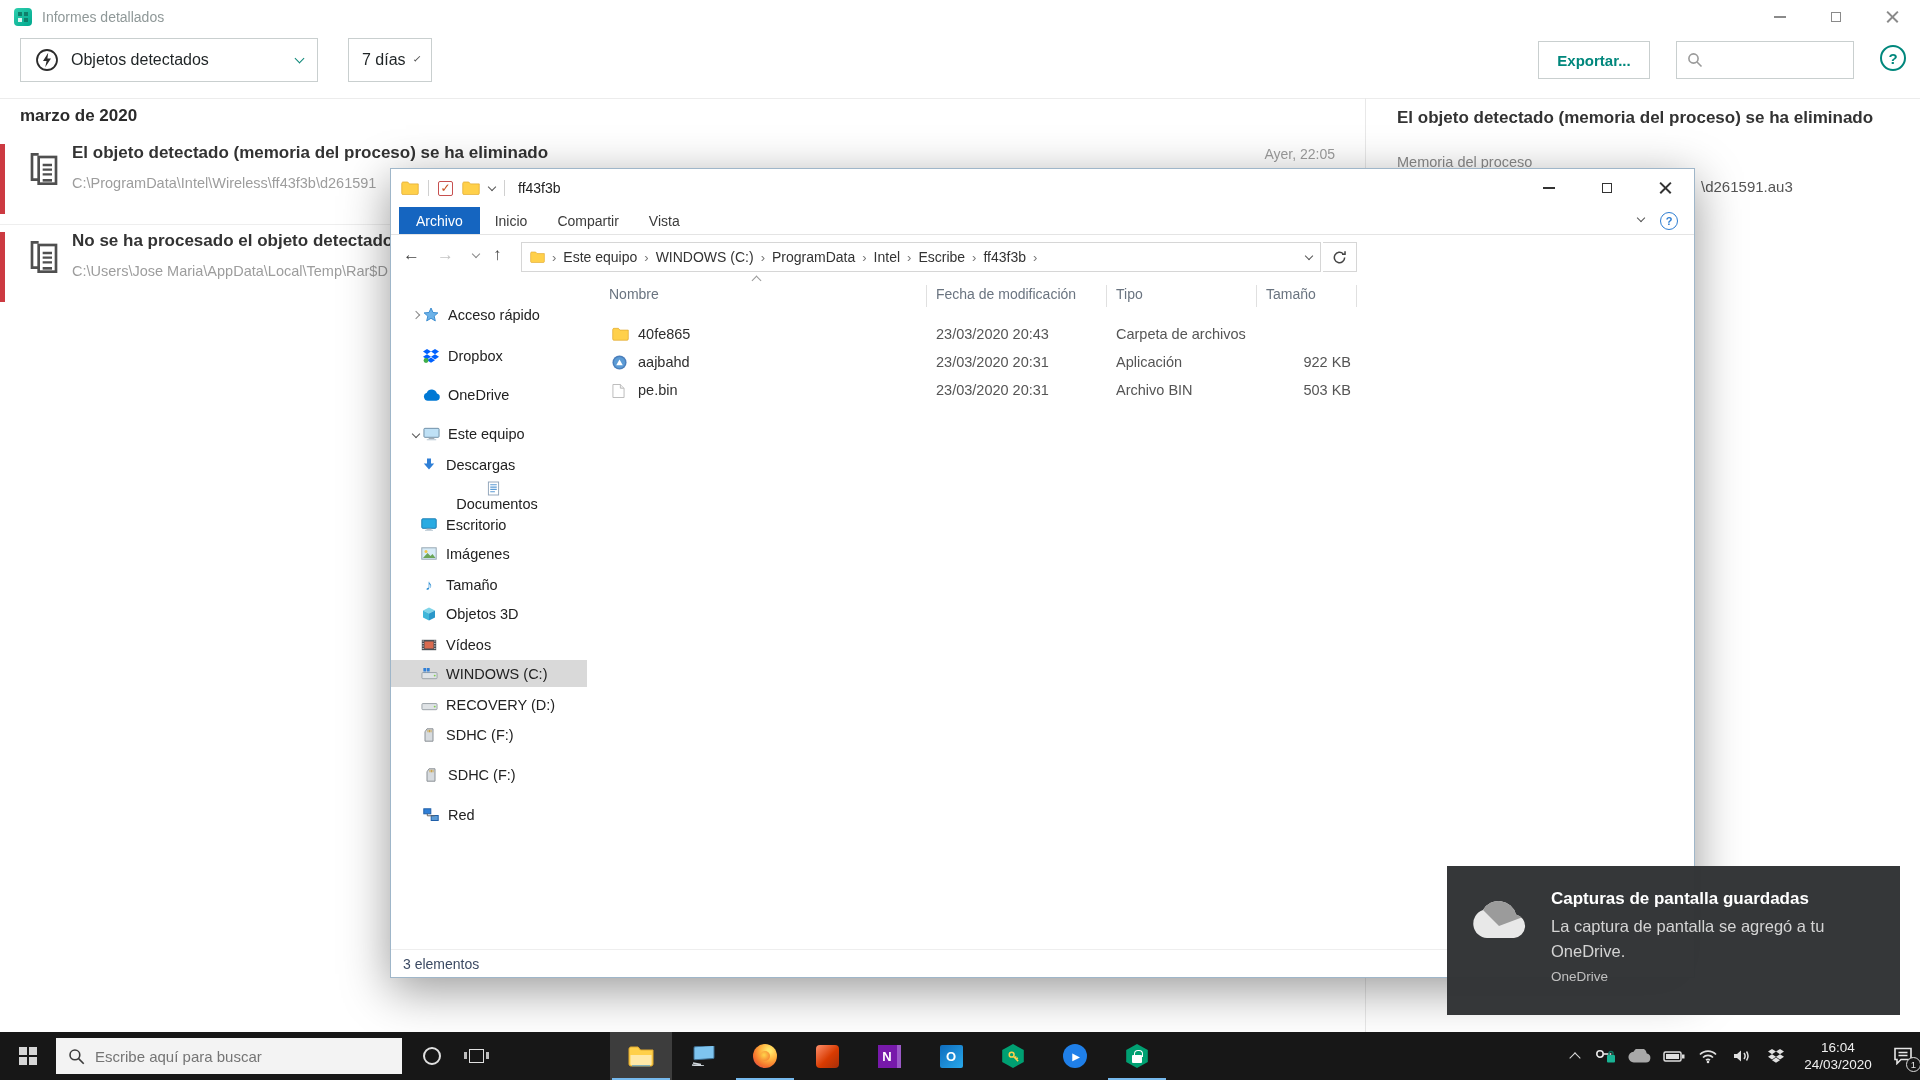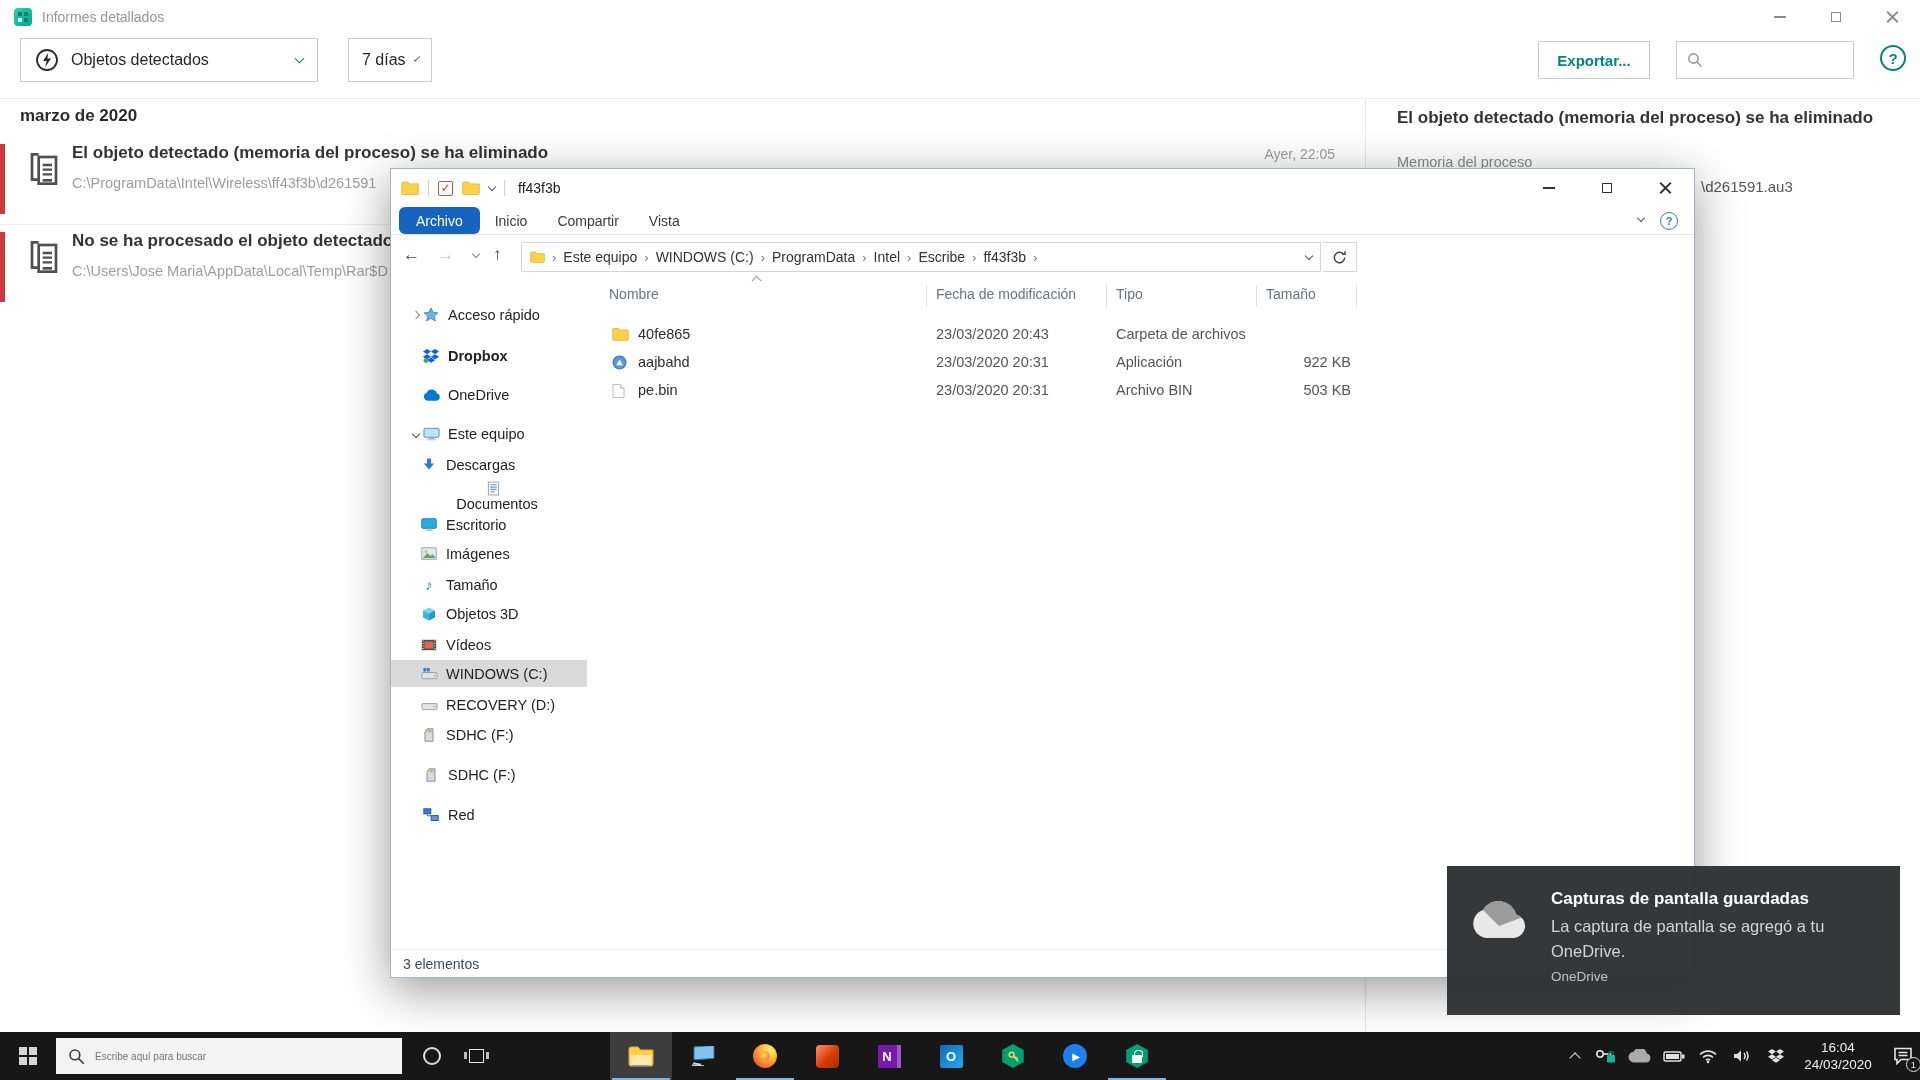--- a/index.html
+++ b/index.html
@@ -66,21 +66,21 @@
   .wc2 { width:58px; height:38px; display:flex; align-items:center; justify-content:center; }
   .wc2 .ico-min,.wc2 .ico-max { border-color:#333; } .wc2 .ico-min{ background:#333; }
   .wc2 .ico-x::before,.wc2 .ico-x::after { background:#333; }
   .chk { width:15px; height:15px; border:1.6px solid #c75050; border-radius:2px; color:#c7501f;
          font-size:12px; line-height:12px; text-align:center; }
   .chevD2 { width:6px; height:6px; border-right:1.5px solid #555; border-bottom:1.5px solid #555;
          transform:rotate(45deg); margin-top:-2px; }
   .exp-tabs { position:absolute; left:0; top:38px; right:0; height:28px; display:flex; align-items:stretch;
          padding-left:8px; border-bottom:1px solid #e4e4e4; }
   .rtab { padding:0 15px; font-size:14px; color:#3b3b3b; display:flex; align-items:center; cursor:pointer; }
-  .rtab-file { background:#1565c0; color:#fff; padding:0 17px;border-radius:6px; }
+  .rtab-file { background:#1565c0; color:#fff; padding:0 17px; }
   .rib-chev { position:absolute; right:50px; top:48px; }
   .rib-help { position:absolute; right:16px; top:43px; width:18px; height:18px; border-radius:50%;
          border:1.7px solid #2d7dd2; color:#2d7dd2; font-size:11px; font-weight:bold; display:flex;
          align-items:center; justify-content:center; }
   .exp-addr-row { position:absolute; left:0; top:66px; right:0; height:44px; }
   .nav-arrow { position:absolute; top:10px; font-size:17px; color:#444; cursor:pointer; }
   .addr-box { position:absolute; left:130px; top:7px; width:800px; height:30px; border:1px solid #d6d6d6;
          display:flex; align-items:center; padding:0 8px; gap:7px; font-size:14px; color:#333; }
   .crumb { white-space:nowrap; cursor:pointer; }
   .csep { color:#777; font-size:13px; }
@@ -125,21 +125,21 @@
   .toast-app { position:absolute; left:104px; top:103px; font-size:13.5px; color:#c0c0c0; }
 
   
   .tb { position:absolute; left:0; top:1032px; width:1920px; height:48px; background:#171717; }
   .tb-cell { position:absolute; top:0; height:48px; display:flex; align-items:center; justify-content:center; cursor:pointer; }
   .start { left:0; width:56px; }
   .winlogo { display:grid; grid-template-columns:8px 8px; grid-template-rows:8px 8px; gap:1.5px; }
   .winlogo span { background:#d6d6d6; }
   .tb-search { position:absolute; left:56px; top:6px; width:346px; height:36px; background:#f3f3f3;
          display:flex; align-items:center; gap:10px; padding:0 12px; color:#3b3b3b; }
-  .tb-search input { border:0; outline:0; background:transparent; flex:1; min-width:0; font-size:10px;
+  .tb-search input { border:0; outline:0; background:transparent; flex:1; min-width:0; font-size:15px;
          color:#14532d; font-family:inherit; }
   .cortana { left:410px; width:44px; }
   .cortana i { width:18px; height:18px; border:2px solid #e0e0e0; border-radius:50%; }
   .taskview { left:454px; width:44px; }
   .tv { position:relative; width:15px; height:14px; border:1.6px solid #e0e0e0; }
   .tv::before { content:""; position:absolute; left:-6px; top:2px; width:3px; height:7px; background:#bdbdbd; }
   .tv::after { content:""; position:absolute; right:-6px; top:2px; width:3px; height:7px; background:#bdbdbd; }
   .app { width:62px; }
   .app.run::after { content:""; position:absolute; bottom:0; left:2px; right:2px; height:2.5px; background:#76b9ed; }
   .app.active { background:#3d3d3d; }
@@ -320,21 +320,21 @@
       <span class="chevslot">
           <i class="chevR3"></i>
         </span>
       <span class="nicon">
           <svg width="16" height="16" viewBox="0 0 16 16">
             <path d="M8 1 l2 4.5 4.9 .4 -3.7 3.2 1.1 4.8 L8 11.3 3.7 13.9 l1.1-4.8 L1.1 5.9 6 5.5 Z" fill="#6cb2e8" stroke="#3f8fd1"></path>
           </svg>
         </span>
       <span>Acceso rápido</span>
     </div>
-    <div class="nav-item lvl0" style="top:173px;font-weight:bold;">
+    <div class="nav-item lvl0" style="top:173px;">
       <span class="chevslot"></span>
       <span class="nicon" style="color:#0061ff;">
           <svg width="16" height="14" viewBox="0 0 16 14">
             <path fill="currentColor" d="M4 0 L8 2.6 4 5.2 0 2.6Z M12 0 L16 2.6 12 5.2 8 2.6Z M4 5.2 L8 7.8 4 10.4 0 7.8Z M12 5.2 L16 7.8 12 10.4 8 7.8Z M8 8.6 L12 11.2 8 13.8 4 11.2Z"></path>
             <circle cx="3" cy="11.5" r="2.4" fill="#3fae49"></circle>
           </svg>
         </span>
       <span>Dropbox</span>
     </div>
     <div class="nav-item lvl0" style="top:212px;">

